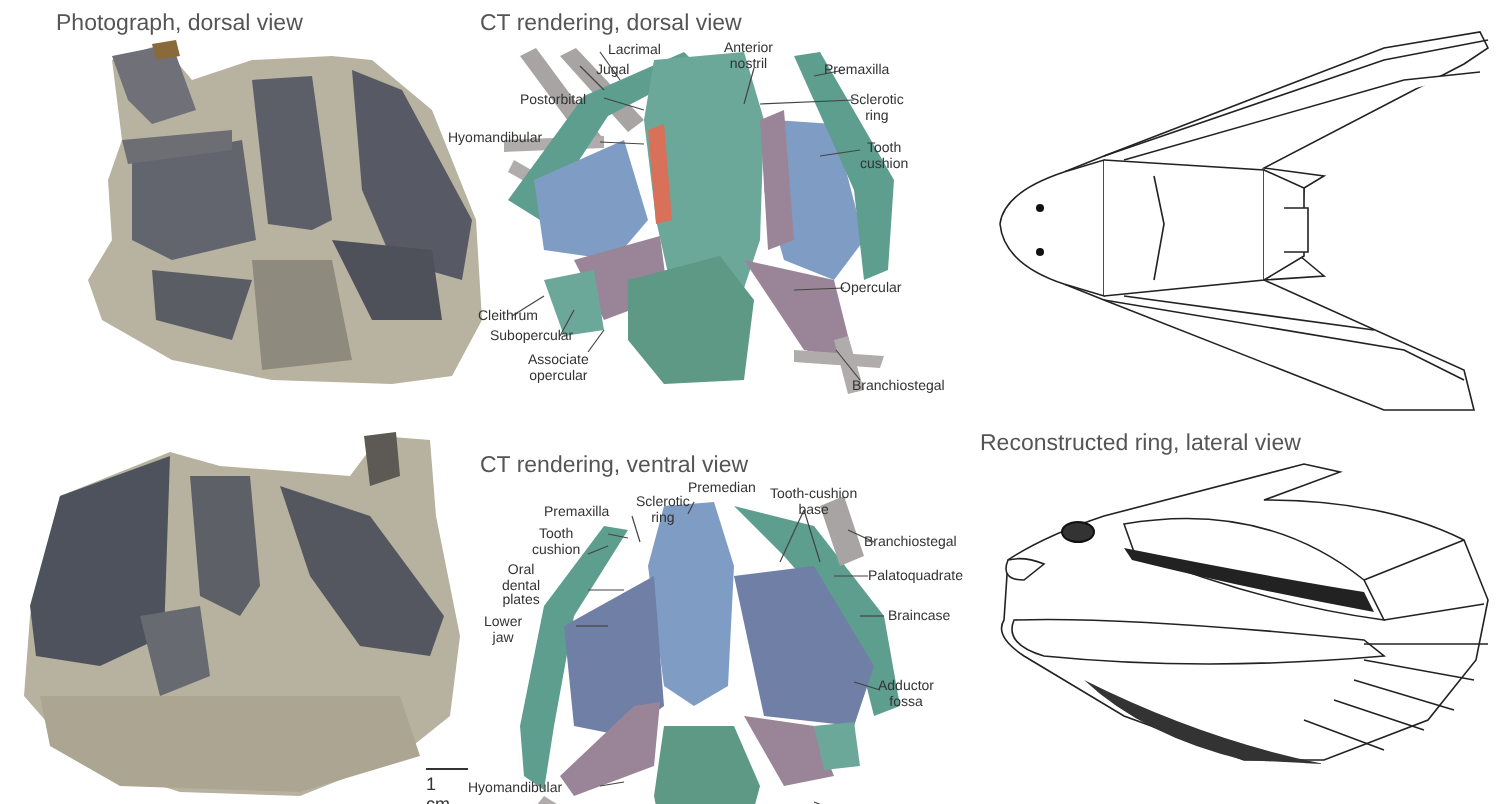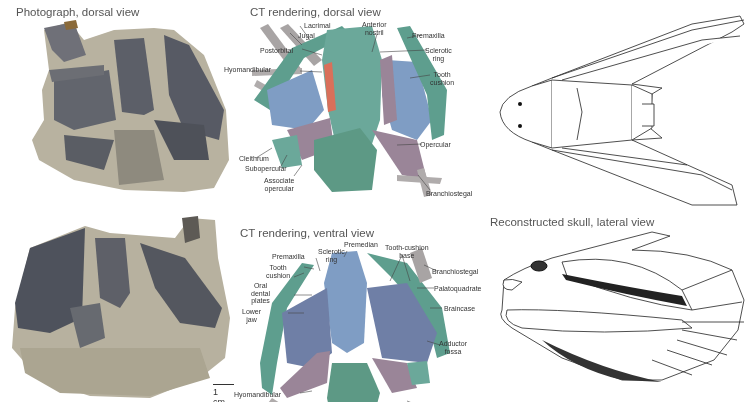--- a/index.html
+++ b/index.html
@@ -9,21 +9,21 @@
   .ptitle { position:absolute; font-size:11.5px; color:#555; white-space:nowrap; }
   .lbl { position:absolute; font-size:7px; line-height:7.5px; color:#333; text-align:center; white-space:nowrap; }
   .lbl.l { text-align:left; }
   svg { position:absolute; left:0; top:0; }
   .scale { position:absolute; font-size:9px; color:#333; }
   .scalebar { position:absolute; height:1px; background:#333; }
 </style>
 </head>
 <body>
 
-<div class="panel" style="left:4px;top:0;width:232px;height:198px;padding-left:26px;">
+<div class="panel" style="left:16px;top:0;width:232px;height:198px;padding-left:26px;">
   <div class="ptitle" style="left:12px;top:6px;">Photograph, dorsal view</div>
   <svg width="232" height="198">
     <path d="M40 30 L65 22 L80 40 L110 30 L150 28 L170 30 L200 55 L222 110 L225 160 L210 188 L180 192 L120 190 L70 180 L35 160 L28 140 L40 120 L38 90 L45 70 Z" fill="#b8b2a0"></path>
     <path d="M40 28 L70 22 L82 55 L60 62 L48 50 Z" fill="#6f7078"></path>
     <path d="M60 22 L72 20 L74 28 L62 30 Z" fill="#8a6a3a"></path>
     <path d="M110 40 L140 38 L150 110 L140 115 L118 112 Z" fill="#5c5f68"></path>
     <path d="M160 35 L185 45 L220 110 L215 140 L180 130 L165 95 Z" fill="#575a64"></path>
     <path d="M50 80 L105 70 L112 120 L70 130 L50 120 Z" fill="#62656d"></path>
     <path d="M150 120 L200 125 L205 160 L170 160 Z" fill="#4e5159"></path>
     <path d="M60 135 L110 140 L100 170 L62 160 Z" fill="#5a5d64"></path>
@@ -40,21 +40,21 @@
     <path d="M140 45 L185 60 L222 110 L215 130 L180 125 L155 90 Z" fill="#54575f"></path>
     <path d="M182 20 L198 18 L200 40 L185 45 Z" fill="#5d5a55"></path>
     <path d="M70 110 L100 105 L105 140 L80 150 Z" fill="#676a70"></path>
     <path d="M20 150 L200 150 L210 180 L150 198 L60 195 L25 175 Z" fill="#aba591"></path>
   </svg>
   <div class="scalebar" style="left:213px;top:186px;width:21px;"></div>
   <div class="scale" style="left:213px;top:189px;">1 cm</div>
 </div>
 
 <div class="panel" style="left:232px;top:0;width:250px;height:200px;">
-  <div class="ptitle" style="left:18px;top:6px;">CT rendering, dorsal view</div>
+  <div class="ptitle" style="left:8px;top:6px;">CT rendering, dorsal view</div>
   <svg width="250" height="200">
 
     <path d="M28 28 L36 24 L70 70 L62 74 Z" fill="#a8a4a4"></path>
     <path d="M48 28 L56 24 L90 60 L82 66 Z" fill="#a8a4a4"></path>
     <path d="M20 70 L70 68 L70 74 L20 76 Z" fill="#b0acac"></path>
     <path d="M25 80 L60 100 L56 105 L22 86 Z" fill="#b0acac"></path>
 
     <path d="M22 100 L60 48 L110 26 L118 34 L72 58 L38 110 Z" fill="#5e9e8e"></path>
 
     <path d="M95 30 L140 26 L150 60 L148 120 L138 150 L105 150 L96 110 L90 60 Z" fill="#6ba89a"></path>
@@ -209,21 +209,21 @@
       <path d="M80 80 L220 40 L258 36"></path>
       <path d="M70 150 L220 175 L250 190"></path>
       <path d="M80 148 L205 165"></path>
     </g>
     <circle cx="38" cy="104" r="2" fill="#111"></circle>
     <circle cx="38" cy="126" r="2" fill="#111"></circle>
   </svg>
 </div>
 
 <div class="panel" style="left:482px;top:210px;width:272px;height:192px;">
-  <div class="ptitle" style="left:8px;top:6px;">Reconstructed skull, lateral view</div>
+  <div class="ptitle" style="left:8px;top:6px;">Reconstructed ring, lateral view</div>
   <svg width="272" height="192">
     <g stroke="#222" stroke-width="0.8" fill="#fff">
       <path d="M22 70 Q40 58 70 48 L170 22 L188 26 L150 40 Q210 40 250 60 L262 90 L256 120 L232 150 L180 170 L140 170 L80 148 L30 118 Q15 108 20 100 Z"></path>
       <path d="M22 70 Q30 68 40 72 L30 80 Q18 80 22 70"></path>
       <path d="M80 52 Q150 40 200 80 L210 100 Q150 92 85 66 Z"></path>
       <path d="M25 100 Q80 98 200 110 L210 118 Q120 126 40 118 Q20 112 25 100 Z"></path>
       <path d="M200 80 L250 60"></path>
       <path d="M210 100 L260 92"></path>
       <path d="M200 112 L262 112"></path>
       <path d="M200 120 L255 130"></path>

